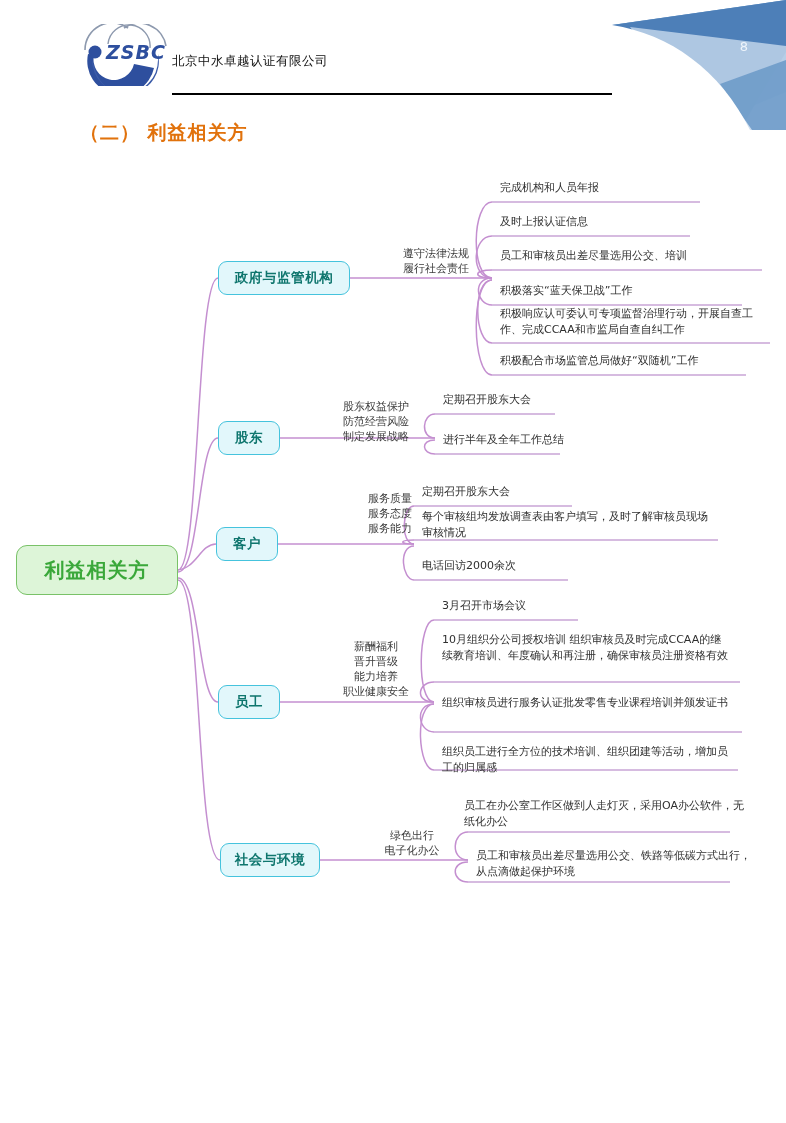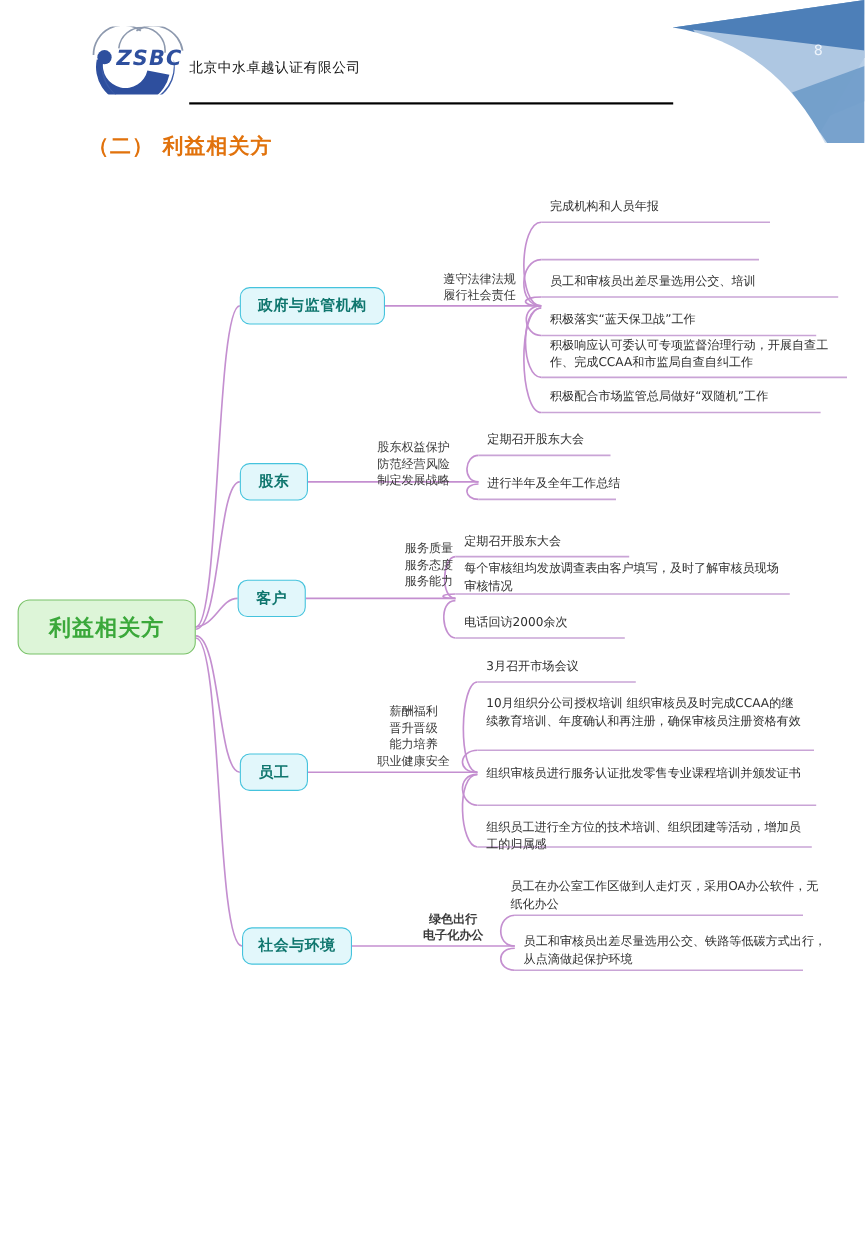--- a/index.html
+++ b/index.html
@@ -154,20 +154,21 @@
         <path d="M468,722 L730,722" stroke="#c9a4d6"></path>
       </g>
     </svg>
 
     <div class="node root" style="left:16px;top:385px;width:162px;height:50px;">利益相关方</div>
 
     <div class="node branch" style="left:218px;top:101px;width:132px;height:34px;">政府与监管机构</div>
     <div class="midlabel" style="left:380px;top:86px;width:112px;">遵守法律法规
 履行社会责任</div>
     <div class="leaf" style="left:500px;top:20px;width:230px;">完成机构和人员年报</div>
+    <div class="leaf" style="left:500px;top:54px;width:230px;">及时上报认证信息</div>
     <div class="leaf" style="left:500px;top:88px;width:268px;">员工和审核员出差尽量选用公交、培训</div>
     <div class="leaf" style="left:500px;top:123px;width:258px;">积极落实“蓝天保卫战”工作</div>
     <div class="leaf" style="left:500px;top:146px;width:272px;">积极响应认可委认可专项监督治理行动，开展自查工作、完成CCAA和市监局自查自纠工作</div>
     <div class="leaf" style="left:500px;top:193px;width:258px;">积极配合市场监管总局做好“双随机”工作</div>
 
     <div class="node branch" style="left:218px;top:261px;width:62px;height:34px;">股东</div>
     <div class="midlabel" style="left:320px;top:239px;width:112px;">股东权益保护
 防范经营风险
 制定发展战略</div>
     <div class="leaf" style="left:443px;top:232px;width:180px;">定期召开股东大会</div>
@@ -185,19 +186,19 @@
     <div class="midlabel" style="left:320px;top:479px;width:112px;">薪酬福利
 晋升晋级
 能力培养
 职业健康安全</div>
     <div class="leaf" style="left:442px;top:438px;width:220px;">3月召开市场会议</div>
     <div class="leaf" style="left:442px;top:472px;width:290px;">10月组织分公司授权培训 组织审核员及时完成CCAA的继续教育培训、年度确认和再注册，确保审核员注册资格有效</div>
     <div class="leaf" style="left:442px;top:535px;width:290px;">组织审核员进行服务认证批发零售专业课程培训并颁发证书</div>
     <div class="leaf" style="left:442px;top:584px;width:290px;">组织员工进行全方位的技术培训、组织团建等活动，增加员工的归属感</div>
 
     <div class="node branch" style="left:220px;top:683px;width:100px;height:34px;">社会与环境</div>
-    <div class="midlabel" style="left:356px;top:668px;width:112px;font-weight:bold;">绿色出行
+    <div class="midlabel" style="left:356px;top:668px;width:112px;">绿色出行
 电子化办公</div>
     <div class="leaf" style="left:464px;top:638px;width:282px;">员工在办公室工作区做到人走灯灭，采用OA办公软件，无纸化办公</div>
     <div class="leaf" style="left:476px;top:688px;width:282px;">员工和审核员出差尽量选用公交、铁路等低碳方式出行，从点滴做起保护环境</div>
 
   </div>
 </div>
 
 </body></html>

